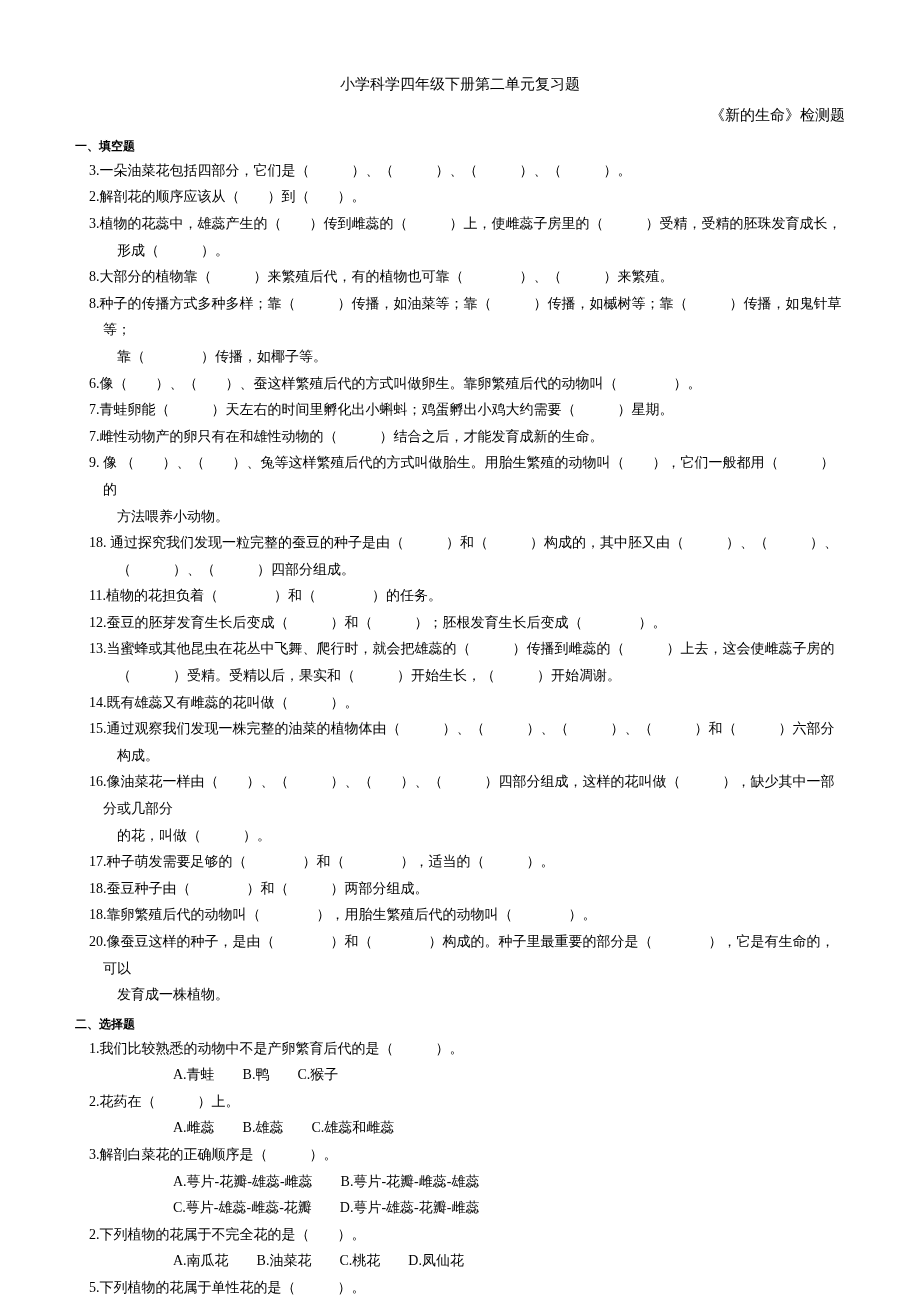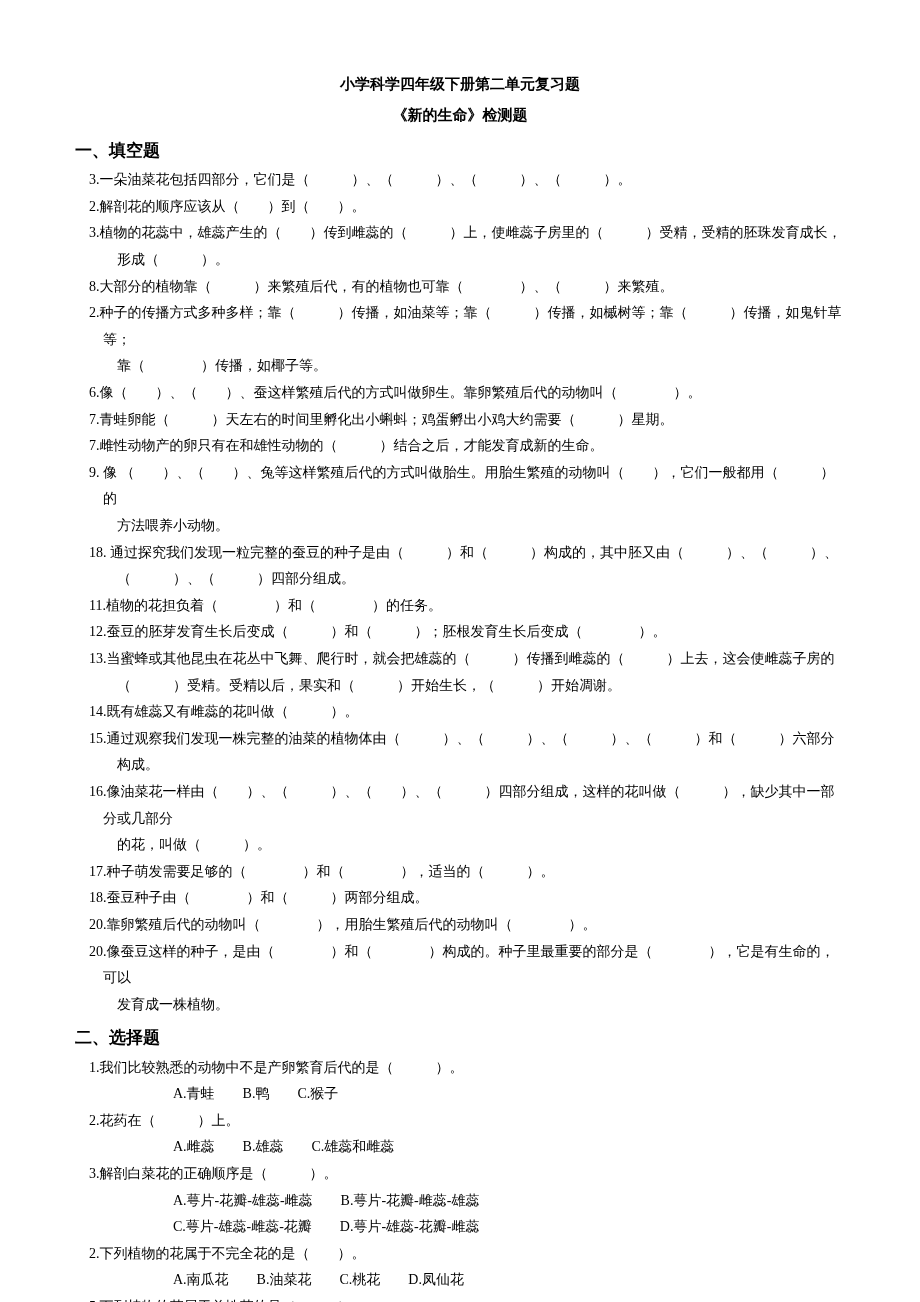--- a/index.html
+++ b/index.html
@@ -7,33 +7,33 @@
       width: 920px;
       background: #fff;
       font-family: "SimSun", "宋体", serif;
       font-size: 14px;
       line-height: 1.9;
       color: #000;
       padding: 70px 75px 40px 75px;
     }
     .title-main {
       text-align: center;
-      font-weight: bold;
+      font-weight: normal;
       font-size: 15px;
       margin-bottom: 2px;
     }
     .title-sub {
-      text-align: center;
-      font-weight: bold;
+      text-align: right;
+      font-weight: normal;
       font-size: 15px;
       margin-bottom: 6px;
     }
     .section-heading {
       font-weight: bold;
-      font-size: 17px;
+      font-size: 12px;
       margin-top: 4px;
     }
     .q {
       padding-left: 28px;
       text-indent: -14px;
       margin-left: 0;
     }
     .q-cont {
       padding-left: 42px;
       text-indent: 0;
@@ -48,41 +48,41 @@
 <div class="title-main">小学科学四年级下册第二单元复习题</div>
 <div class="title-sub">《新的生命》检测题</div>
 
 <div class="section-heading">一、填空题</div>
 
 <div class="q">3.一朵油菜花包括四部分，它们是（　　　）、（　　　）、（　　　）、（　　　）。</div>
 <div class="q">2.解剖花的顺序应该从（　　）到（　　）。</div>
 <div class="q">3.植物的花蕊中，雄蕊产生的（　　）传到雌蕊的（　　　）上，使雌蕊子房里的（　　　）受精，受精的胚珠发育成长，</div>
 <div class="q-cont">形成（　　　）。</div>
 <div class="q">8.大部分的植物靠（　　　）来繁殖后代，有的植物也可靠（　　　　）、（　　　）来繁殖。</div>
-<div class="q">2.种子的传播方式多种多样；靠（　　　）传播，如油菜等；靠（　　　）传播，如槭树等；靠（　　　）传播，如鬼针草等；</div>
+<div class="q">8.种子的传播方式多种多样；靠（　　　）传播，如油菜等；靠（　　　）传播，如槭树等；靠（　　　）传播，如鬼针草等；</div>
 <div class="q-cont">靠（　　　　）传播，如椰子等。</div>
 <div class="q">6.像（　　）、（　　）、蚕这样繁殖后代的方式叫做卵生。靠卵繁殖后代的动物叫（　　　　）。</div>
 <div class="q">7.青蛙卵能（　　　）天左右的时间里孵化出小蝌蚪；鸡蛋孵出小鸡大约需要（　　　）星期。</div>
 <div class="q">7.雌性动物产的卵只有在和雄性动物的（　　　）结合之后，才能发育成新的生命。</div>
 <div class="q">9. 像 （　　）、（　　）、兔等这样繁殖后代的方式叫做胎生。用胎生繁殖的动物叫（　　），它们一般都用（　　　）的</div>
 <div class="q-cont">方法喂养小动物。</div>
 <div class="q">18. 通过探究我们发现一粒完整的蚕豆的种子是由（　　　）和（　　　）构成的，其中胚又由（　　　）、（　　　）、</div>
 <div class="q-cont">（　　　）、（　　　）四部分组成。</div>
 <div class="q">11.植物的花担负着（　　　　）和（　　　　）的任务。</div>
 <div class="q">12.蚕豆的胚芽发育生长后变成（　　　）和（　　　）；胚根发育生长后变成（　　　　）。</div>
 <div class="q">13.当蜜蜂或其他昆虫在花丛中飞舞、爬行时，就会把雄蕊的（　　　）传播到雌蕊的（　　　）上去，这会使雌蕊子房的</div>
 <div class="q-cont">（　　　）受精。受精以后，果实和（　　　）开始生长，（　　　）开始凋谢。</div>
 <div class="q">14.既有雄蕊又有雌蕊的花叫做（　　　）。</div>
 <div class="q">15.通过观察我们发现一株完整的油菜的植物体由（　　　）、（　　　）、（　　　）、（　　　）和（　　　）六部分</div>
 <div class="q-cont">构成。</div>
 <div class="q">16.像油菜花一样由（　　）、（　　　）、（　　）、（　　　）四部分组成，这样的花叫做（　　　），缺少其中一部分或几部分</div>
 <div class="q-cont">的花，叫做（　　　）。</div>
 <div class="q">17.种子萌发需要足够的（　　　　）和（　　　　），适当的（　　　）。</div>
 <div class="q">18.蚕豆种子由（　　　　）和（　　　）两部分组成。</div>
-<div class="q">20.靠卵繁殖后代的动物叫（　　　　），用胎生繁殖后代的动物叫（　　　　）。</div>
+<div class="q">18.靠卵繁殖后代的动物叫（　　　　），用胎生繁殖后代的动物叫（　　　　）。</div>
 <div class="q">20.像蚕豆这样的种子，是由（　　　　）和（　　　　）构成的。种子里最重要的部分是（　　　　），它是有生命的，可以</div>
 <div class="q-cont">发育成一株植物。</div>
 
 <div class="section-heading">二、选择题</div>
 
 <div class="q">1.我们比较熟悉的动物中不是产卵繁育后代的是（　　　）。</div>
 <div class="opts">A.青蛙　　B.鸭　　C.猴子</div>
 <div class="q">2.花药在（　　　）上。</div>
 <div class="opts">A.雌蕊　　B.雄蕊　　C.雄蕊和雌蕊</div>
 <div class="q">3.解剖白菜花的正确顺序是（　　　）。</div>

